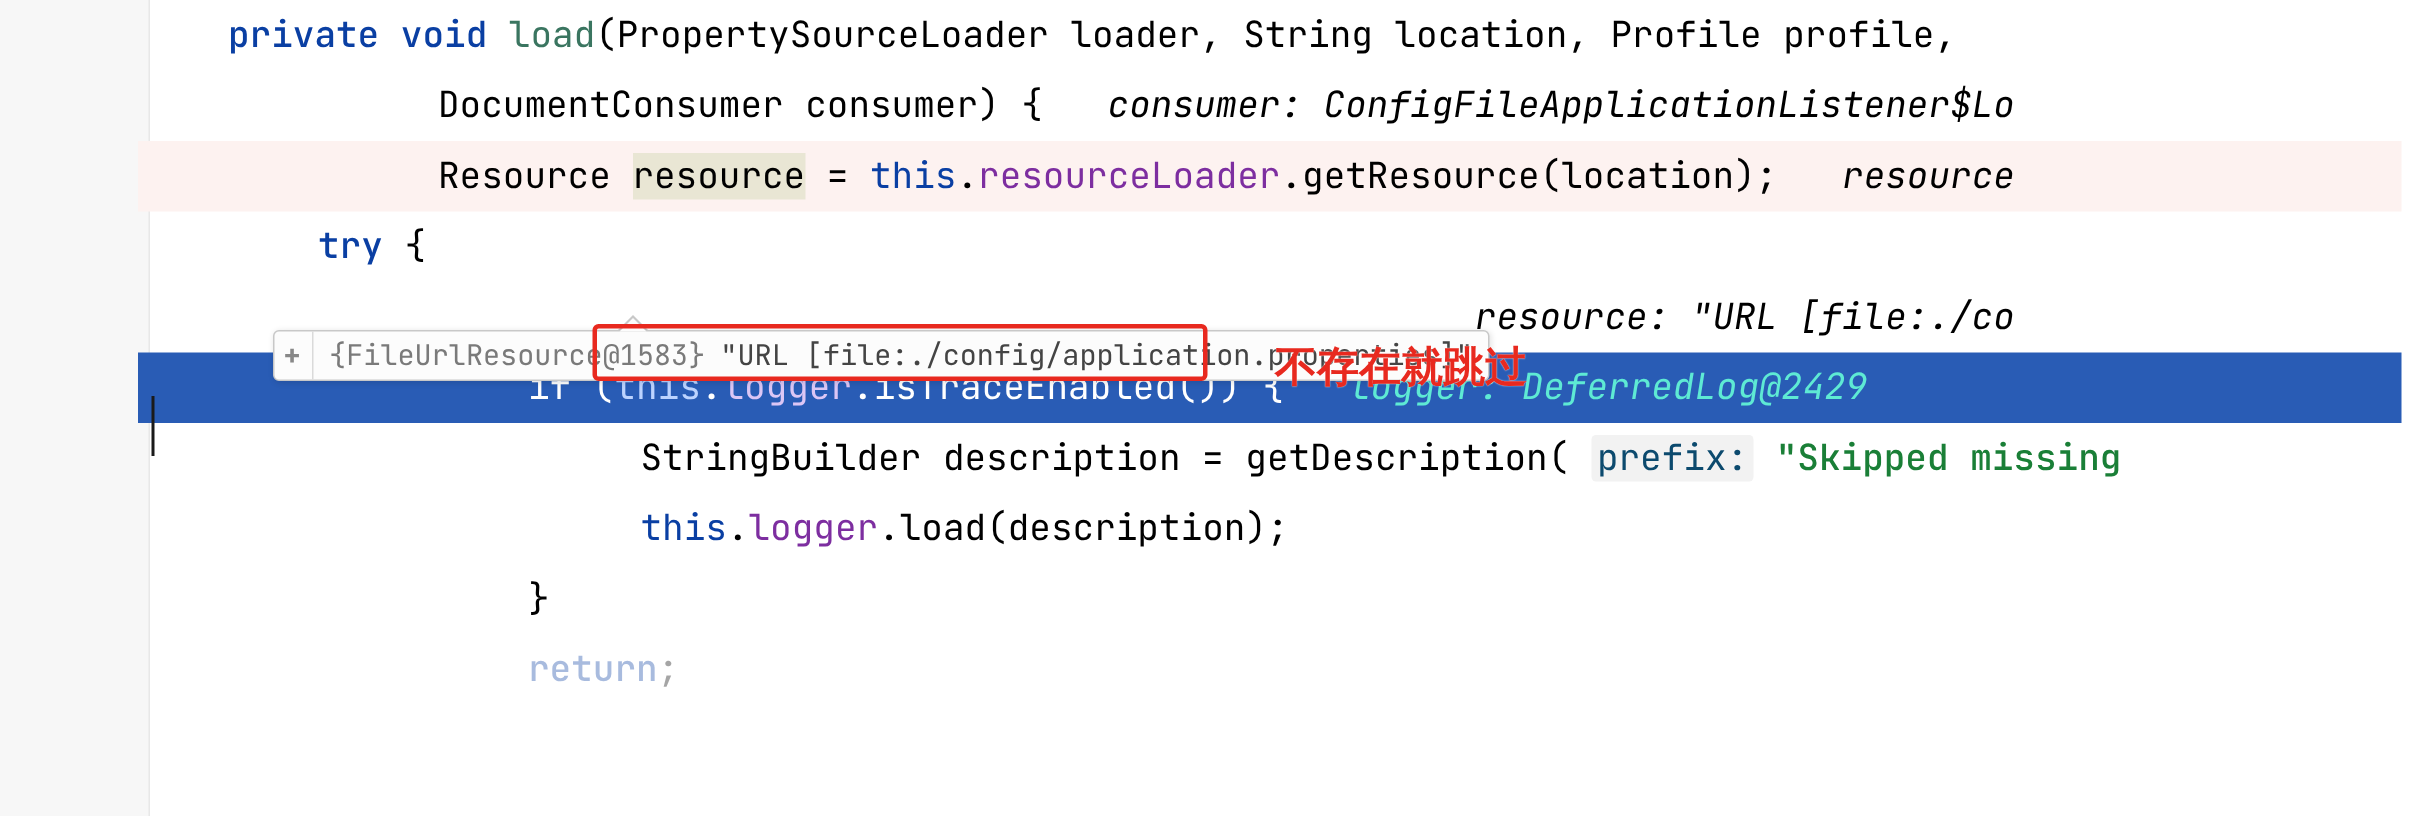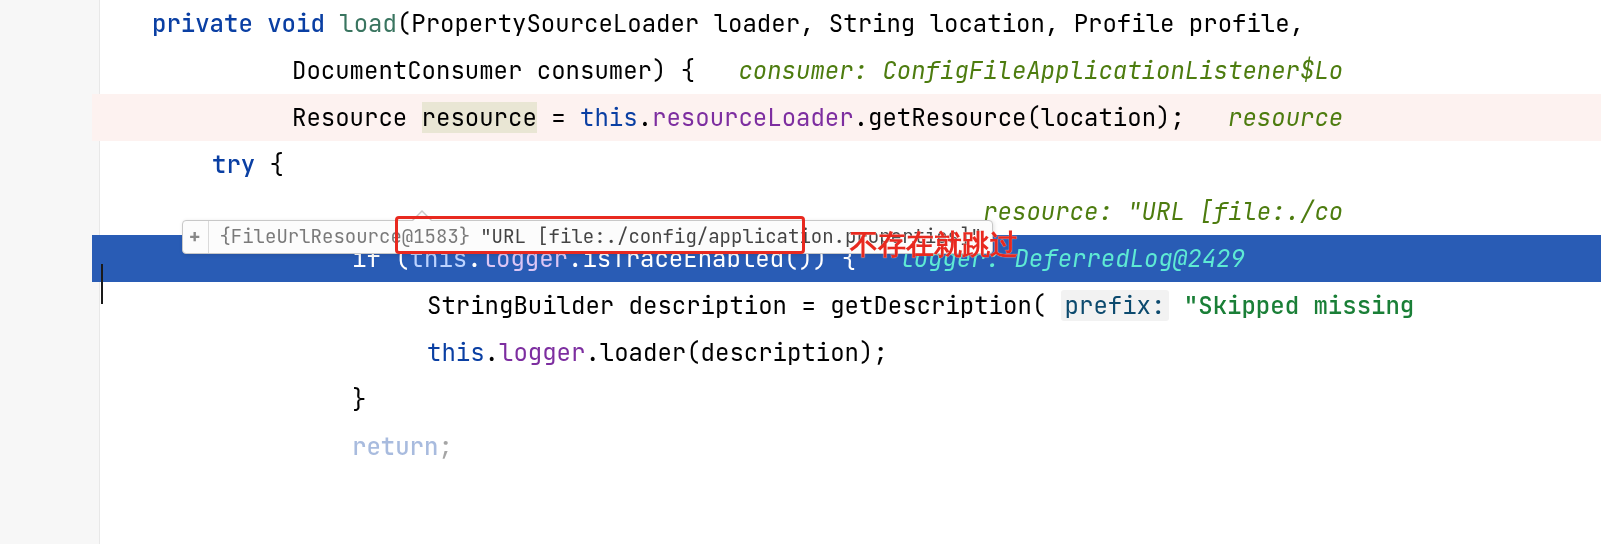--- a/index.html
+++ b/index.html
@@ -43,21 +43,21 @@
     color: #ffffff;
   }
   .line.highlight-mod {
     background: #fdf2f0;
   }
   .kw { color: #0a3fa3; font-weight: 500; }
   .mname { color: #3a7560; }
   .fld  { color: #7d2ea0; }
   .this { color: #0a3fa3; }
   .str  { color: #1a7f37; font-weight: 500; }
-  .hint { color: #4d7c0f; font-style: italic; }
+  .hint { color: #000000; font-style: italic; }
   .param-hint { color: #0c4a6e; background:#f2f2f2; border-radius:3px; padding:0 4px; font-style: normal;}
   .line.highlight-current .hint { color: #5eead4; }
   .pad { display:inline-block; }
   .p60  { width: 60px; }
   .p120 { width: 120px; }
   .p200 { width: 200px; }
   .p260 { width: 260px; }
   .p335 { width: 335px; }
   .p465 { width: 465px; }
 
@@ -157,21 +157,21 @@
 
     <div class="line"><span class="pad p120"></span><span class="kw">try</span><span> {</span></div>
 
     <div class="line"><span class="pad p200"></span><span style="visibility:hidden">if (resource == null || !resource.exists()) {</span>   <span class="hint">resource: "URL [file:./co</span></div>
 
     <div class="line highlight-current"><span class="pad p260"></span><span>if (</span><span class="this" style="color:#bcd3ff">this</span><span>.</span><span style="color:#dcc6f5">logger</span><span>.isTraceEnabled()) {</span>   <span class="hint">logger: DeferredLog@2429</span></div>
 
     <div class="line"><span class="pad p335"></span><span>StringBuilder description = getDescription(</span> <span class="param-hint">prefix:</span> <span class="str">"Skipped missing</span></div>
 
 
-    <div class="line"><span class="pad p335"></span><span class="this">this</span><span>.</span><span class="fld">logger</span><span>.loader(description);</span></div>
+    <div class="line"><span class="pad p335"></span><span class="this">this</span><span>.</span><span class="fld">logger</span><span>.load(description);</span></div>
 
     <div class="line"><span class="pad p260"></span><span>}</span></div>
 
     <div class="line"><span class="pad p260"></span><span class="kw" style="opacity:0.35">return</span><span style="opacity:0.35">;</span></div>
 
   </div>
 
   <div class="caret"></div>
 
   <div class="tooltip-arrow"></div>

